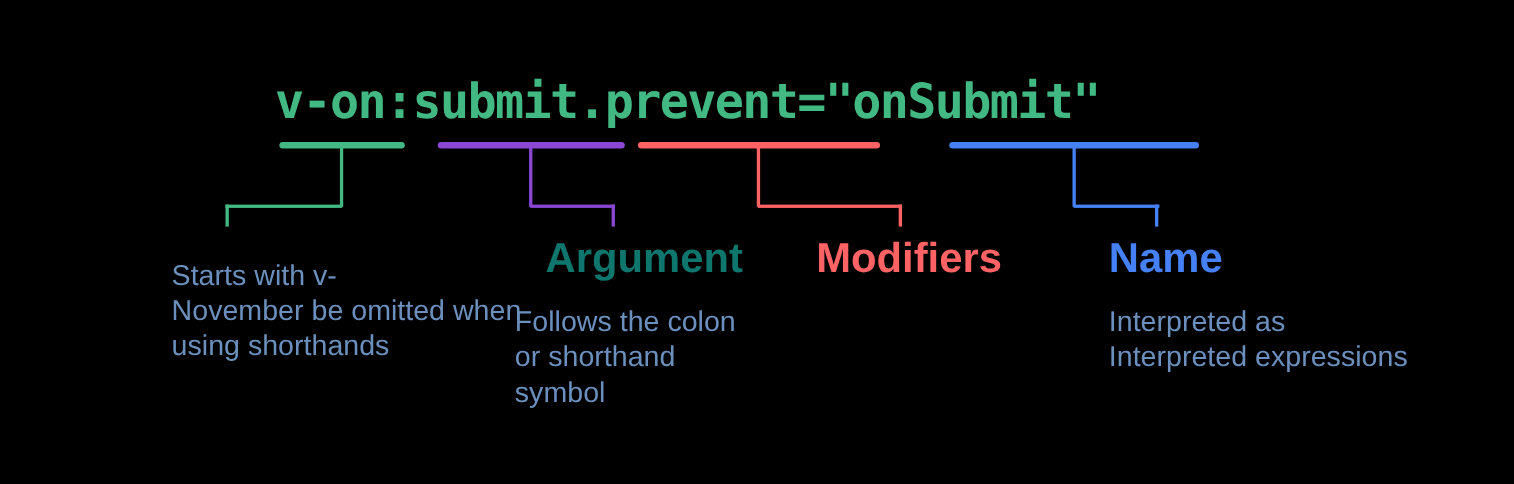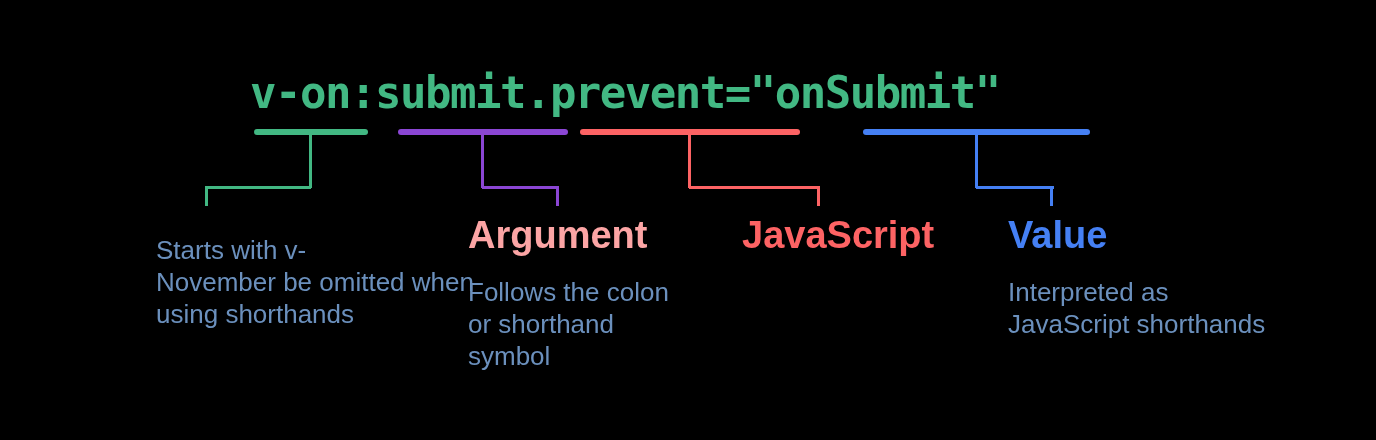--- a/index.html
+++ b/index.html
@@ -40,21 +40,21 @@
   .v1.p{left:481px;} .hz.p{left:482px;width:77px;}  .v2.p{left:556px;}
   .v1.r{left:688px;} .hz.r{left:689px;width:131px;} .v2.r{left:817px;}
   .v1.b{left:975px;} .hz.b{left:976px;width:78px;}  .v2.b{left:1050px;}
   
   .col{position:absolute;top:214px;}
   .col.c1{left:156px;} .col.c2{left:468px;} .col.c3{left:742px;} .col.c4{left:1008px;}
   .heading{
     font-size:38px;line-height:42px;font-weight:700;
     letter-spacing:0;
   }
-  .heading.g{color:#42b883;} .heading.p{color:#fca5a5;}
+  .heading.g{color:#42b883;} .heading.p{color:#0f766e;margin-left:28px;}
   .heading.r{color:#fd6364;} .heading.b{color:#4580f4;}
   .desc{
     margin-top:20px;
     font-size:26px;line-height:32px;font-weight:500;
     color:#6b90bd;
     white-space:pre-line;
   }
 </style>
 </head>
 <body>
@@ -91,22 +91,22 @@
   </div>
 
   <div class="col c2">
     <div class="heading p">Argument</div>
     <div class="desc">Follows the colon
 or shorthand
 symbol</div>
   </div>
 
   <div class="col c3">
-    <div class="heading r">JavaScript</div>
+    <div class="heading r">Modifiers</div>
   </div>
 
   <div class="col c4">
-    <div class="heading b">Value</div>
+    <div class="heading b">Name</div>
     <div class="desc">Interpreted as
-JavaScript shorthands</div>
+Interpreted expressions</div>
   </div>
 
 </div>
 
 </body></html>

